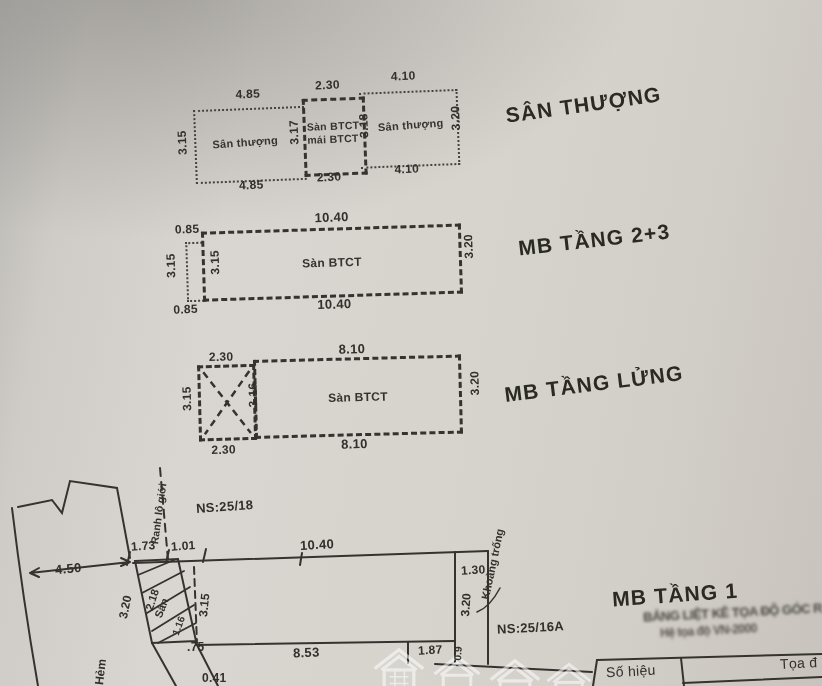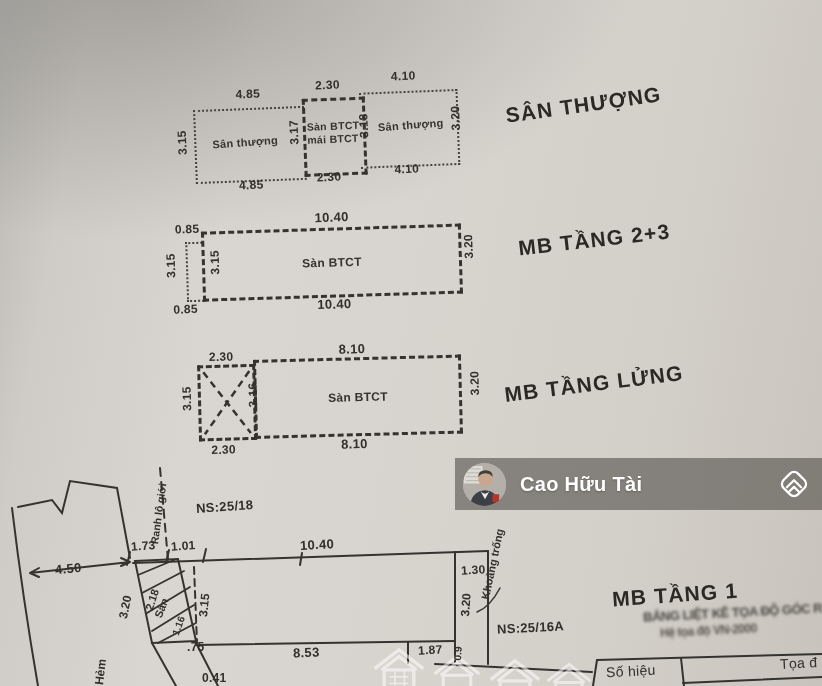--- a/index.html
+++ b/index.html
@@ -83,42 +83,20 @@
     <div class="dim" style="left:22px;top:-1px;">2.30</div>
     <div class="dim big" style="left:152px;top:-6px;">8.10</div>
     <div class="dim" style="left:22px;top:92px;">2.30</div>
     <div class="dim big" style="left:152px;top:89px;">8.10</div>
     <div class="dim vdim" style="left:-18px;top:40px;">3.15</div>
     <div class="dim vdim" style="left:48px;top:38px;">3.16</div>
     <div class="dim vdim" style="left:270px;top:32px;">3.20</div>
   </div>
   <div class="planTitle" style="left:504px;top:372px;transform:rotate(-7deg);">MB TẦNG LỬNG</div>
 
-  <div class="wbar">
-    <div class="avatar">
-      <svg width="43" height="43" viewBox="0 0 44 44">
-        <rect width="44" height="44" fill="#b4b0a9"></rect>
-        <rect x="1" y="3" width="19" height="18" fill="#dedbd5"></rect>
-        <path d="M3,6 h15 M3,10 h15 M3,14 h15 M3,18 h15" stroke="#b9b5ae" stroke-width="1"></path>
-        <circle cx="23" cy="16" r="7.5" fill="#c9a78e"></circle>
-        <path d="M15.5,14 Q16,7.5 23,7.5 Q30,7.5 30.5,14 Q27,10.5 23,10.5 Q19,10.5 15.5,14 Z" fill="#453d36"></path>
-        <path d="M7,44 Q9,29 22.5,28 Q36,29 38,44 Z" fill="#3c3f46"></path>
-        <path d="M18,29 L22.5,37 L27,29 Q25,31.5 22.5,31.5 Q20,31.5 18,29 Z" fill="#efece7"></path>
-        <rect x="30" y="32" width="7" height="8" fill="#b5342c"></rect>
-      </svg>
-    </div>
-    <div class="wname">Cao Hữu Tài</div>
-    <div class="wlogo">
-      <svg width="34" height="34" viewBox="0 0 36 36">
-        <rect x="7.2" y="7.2" width="21.6" height="21.6" rx="6" transform="rotate(45 18 18)" fill="none" stroke="#fff" stroke-width="2.4"></rect>
-        <path d="M10.5,21.5 L18,14 L25.5,21.5" fill="none" stroke="#fff" stroke-width="2.4" stroke-linecap="round" stroke-linejoin="round"></path>
-        <path d="M12.5,26.5 L18,21 L23.5,26.5" fill="none" stroke="#fff" stroke-width="2.4" stroke-linecap="round" stroke-linejoin="round"></path>
-      </svg>
-    </div>
-  </div>
 
   <svg style="position:absolute;left:0;top:455px;" width="822" height="231" viewBox="0 0 822 231">
     <g stroke="#35332f" stroke-width="2" fill="none" stroke-linecap="round">
 
       <path d="M18,52 L52,45 L62,58 L70,26 L117,33 L130,103"></path>
       <path d="M12,53 C20,120 30,185 38,231"></path>
 
       <path d="M30,118 L130,107 M30,118 L39,113 M30,118 L39,122 M130,107 L121,103 M130,107 L121,111"></path>
 
       <path d="M160,13 L168,105" stroke-dasharray="8 6"></path>

